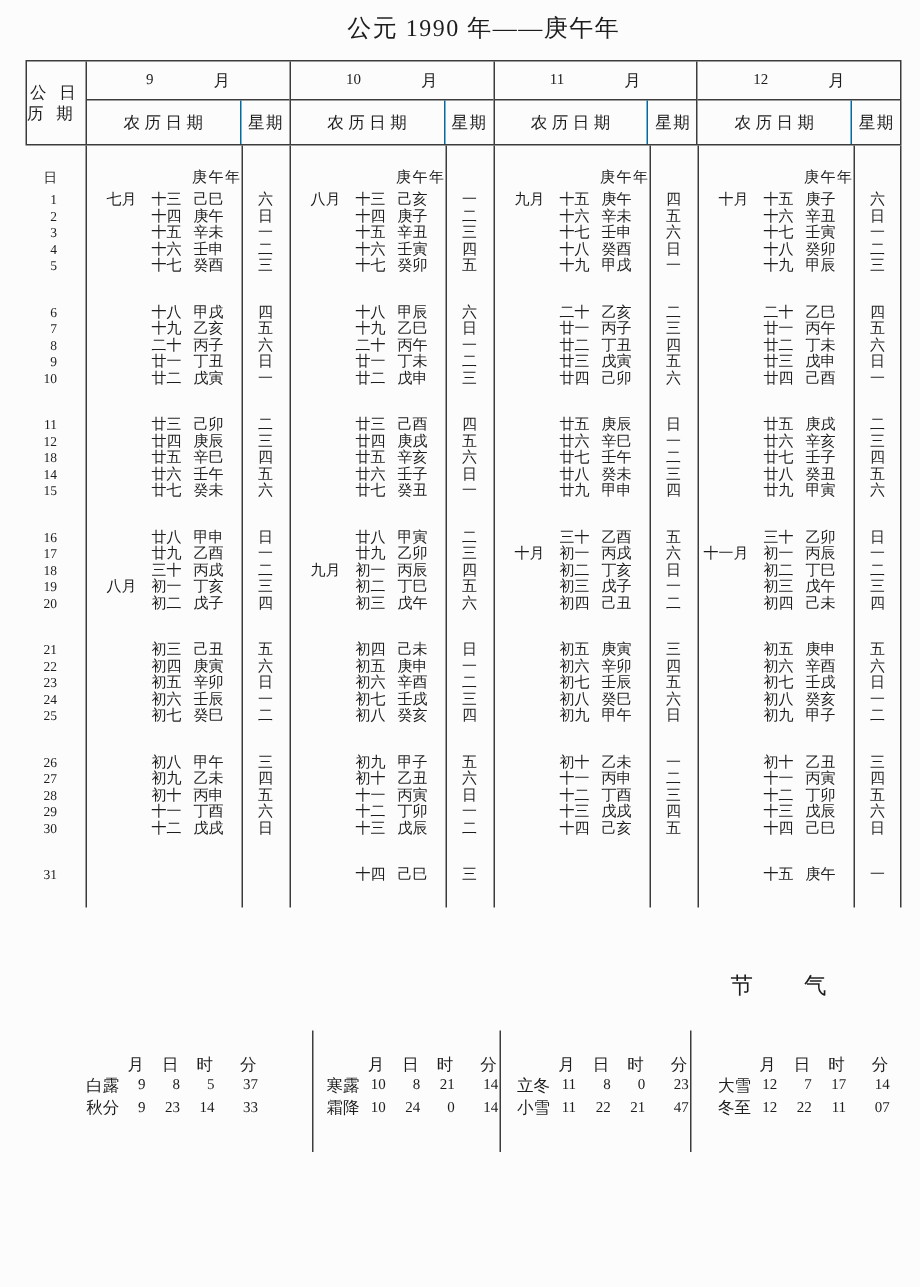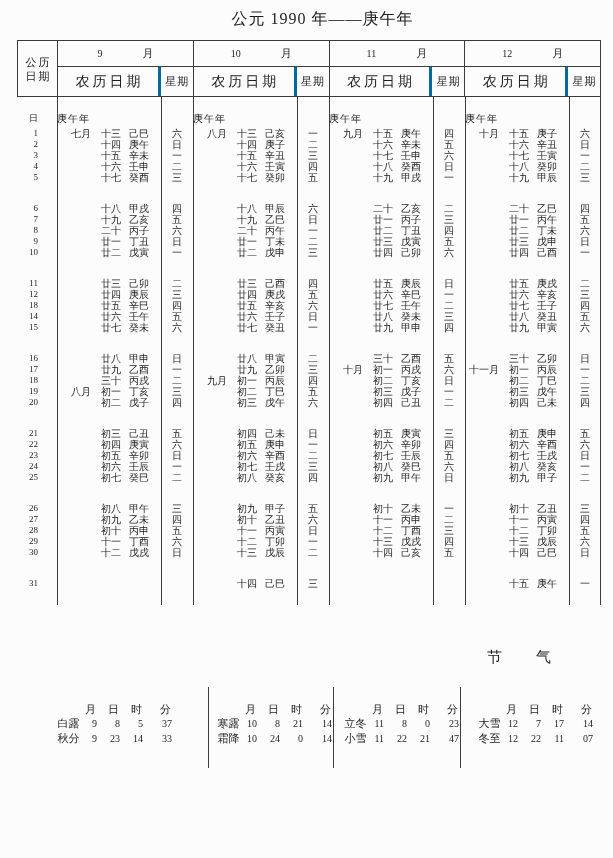--- a/index.html
+++ b/index.html
@@ -15,36 +15,36 @@
   }
   
   .cal{position:absolute;left:17px;top:40px;width:584px;}
   .cal *{box-sizing:border-box;}
   .cal-header{
     width:584px;height:57px;border:1px solid #3c3c3c;
     display:flex;
   }
   .corner{
     width:40px;border-right:1px solid #3c3c3c;
-    display:flex;flex-direction:column;justify-content:center;align-items:center;
+    display:flex;justify-content:center;align-items:center;
     font-size:11px;line-height:14px;letter-spacing:2px;text-indent:2px;
   }
   .mgroup{flex:1;display:flex;flex-direction:column;border-right:1px solid #3c3c3c;}
   .mgroup:last-child{border-right:none;}
   .mrow{
     height:26px;border-bottom:1px solid #3c3c3c;
     display:flex;justify-content:center;align-items:center;gap:40px;
     font-size:11px;
   }
   .mrow .mnum{font-size:10px;font-family:"Liberation Serif",serif;}
   .srow{flex:1;display:flex;}
   .lunarhead{
-    flex:1;border-right:3px solid #0369a1;
+    flex:1;border-right:1px solid #0369a1;
     display:flex;justify-content:center;align-items:center;
-    font-size:14px;letter-spacing:3px;text-indent:3px;
+    font-size:11px;letter-spacing:3px;text-indent:3px;
   }
   .weekhead{
     width:32px;display:flex;justify-content:center;align-items:center;
     font-size:11px;letter-spacing:1px;text-indent:1px;
   }
   .cal-body{
     position:relative;width:584px;height:508px;
     border-right:1px solid #3c3c3c;
     padding-top:16px;
   }
@@ -54,21 +54,21 @@
     grid-template-columns:40px 104px 32px 104px 32px 104px 32px 104px 32px;
     font-size:10px;line-height:11px;
   }
   .yrow{margin-top:0;}
   .c-day{font-size:9px;text-align:right;padding-right:19px;font-family:"Liberation Serif",serif;}
   .c-lunar{display:grid;grid-template-columns:36px 36px 32px;align-items:center;}
   .c-ml{text-align:right;padding-right:2px;white-space:nowrap;}
   .c-ld{text-align:center;}
   .c-gz{text-align:left;}
   .c-wk{text-align:center;}
-  .c-year{text-align:left;letter-spacing:1px;}
+  .c-year{text-align:right;letter-spacing:1px;}
   
   .jq-title{
     position:absolute;top:648px;left:0;width:551px;
     display:flex;justify-content:flex-end;font-size:15px;
   }
   .jq-title span{letter-spacing:34px;margin-right:-34px;}
   .jieqi{position:absolute;left:17px;top:687px;width:584px;height:66px;display:flex;}
   .jq-group{height:66px;padding-top:15px;}
   .jq-group.bl{border-left:1px solid #3c3c3c;}
   .jq-row{

